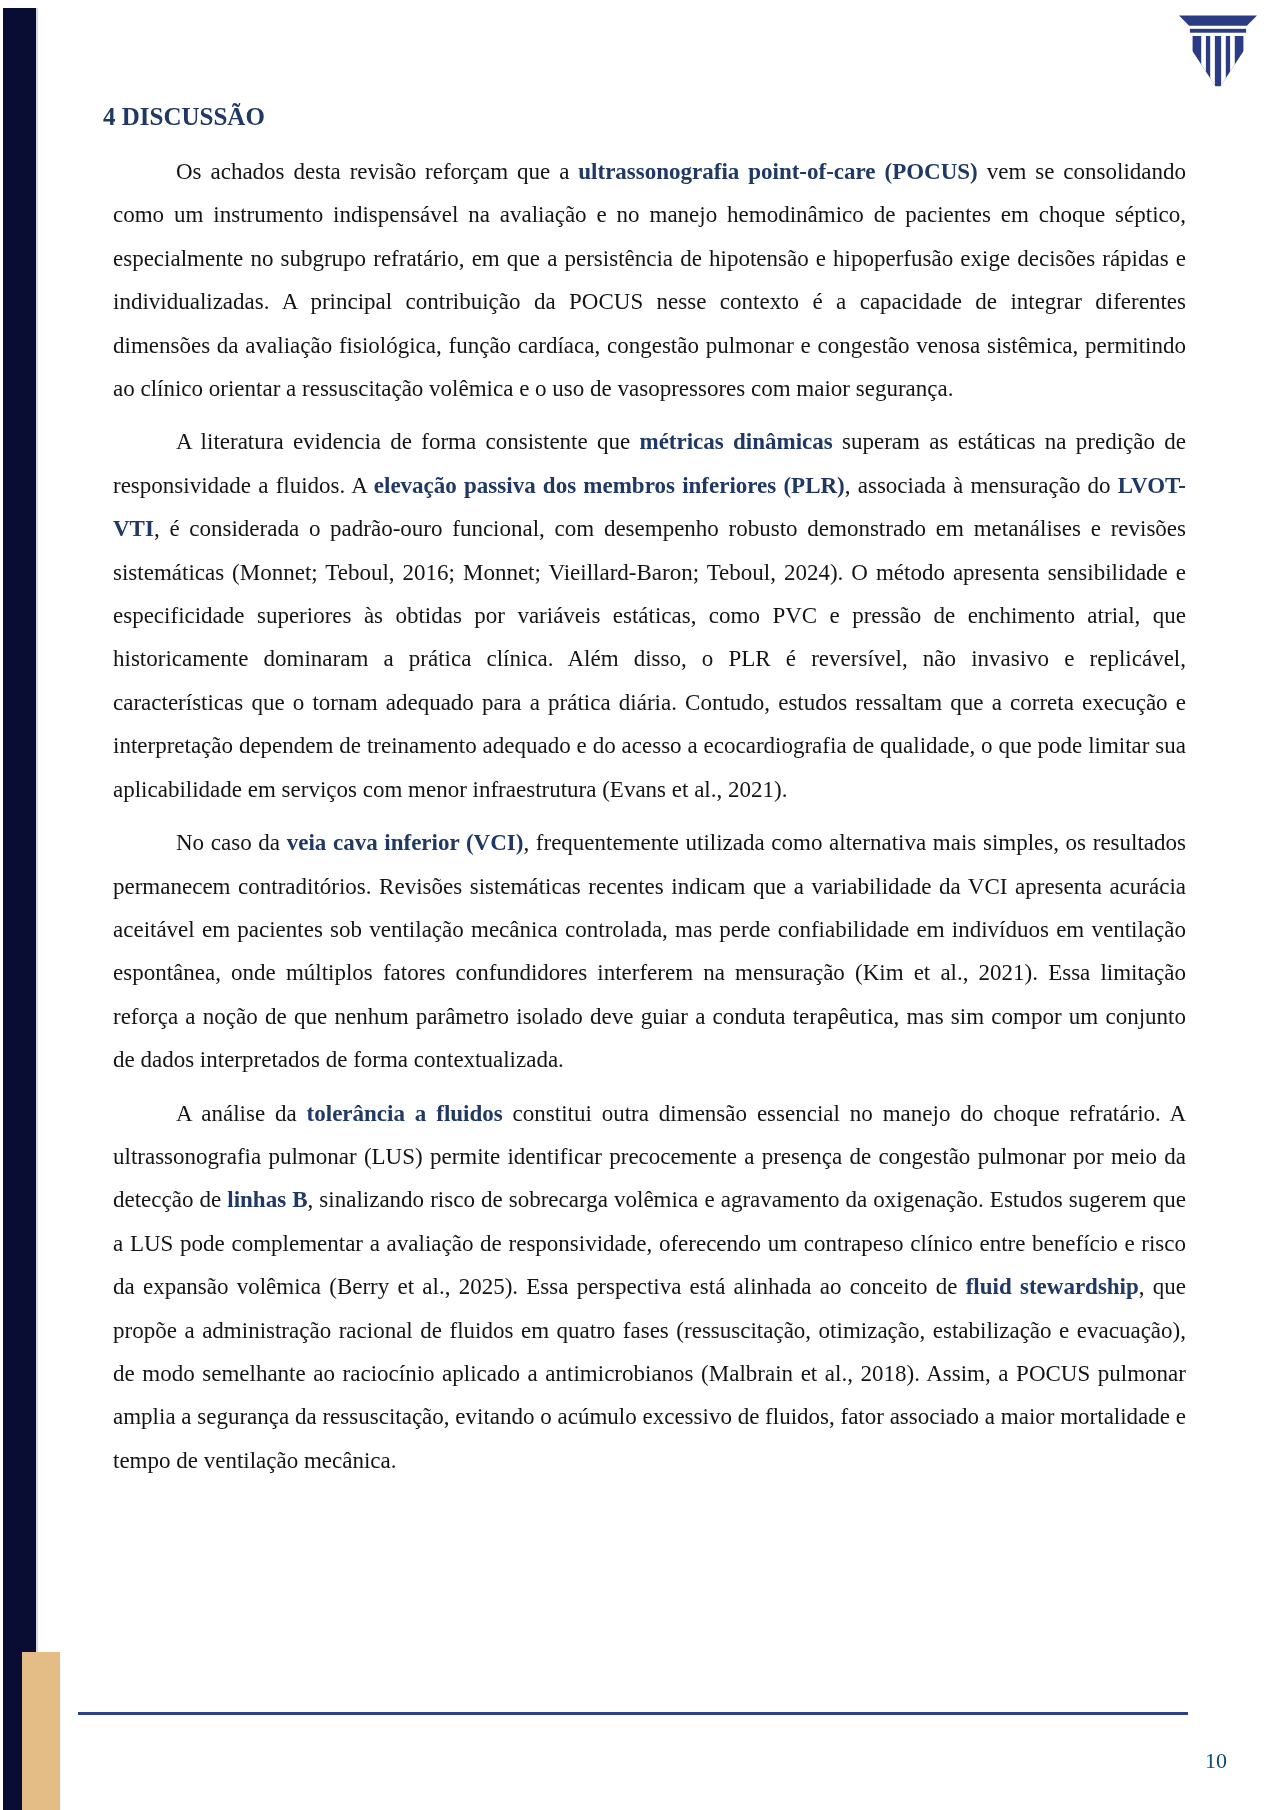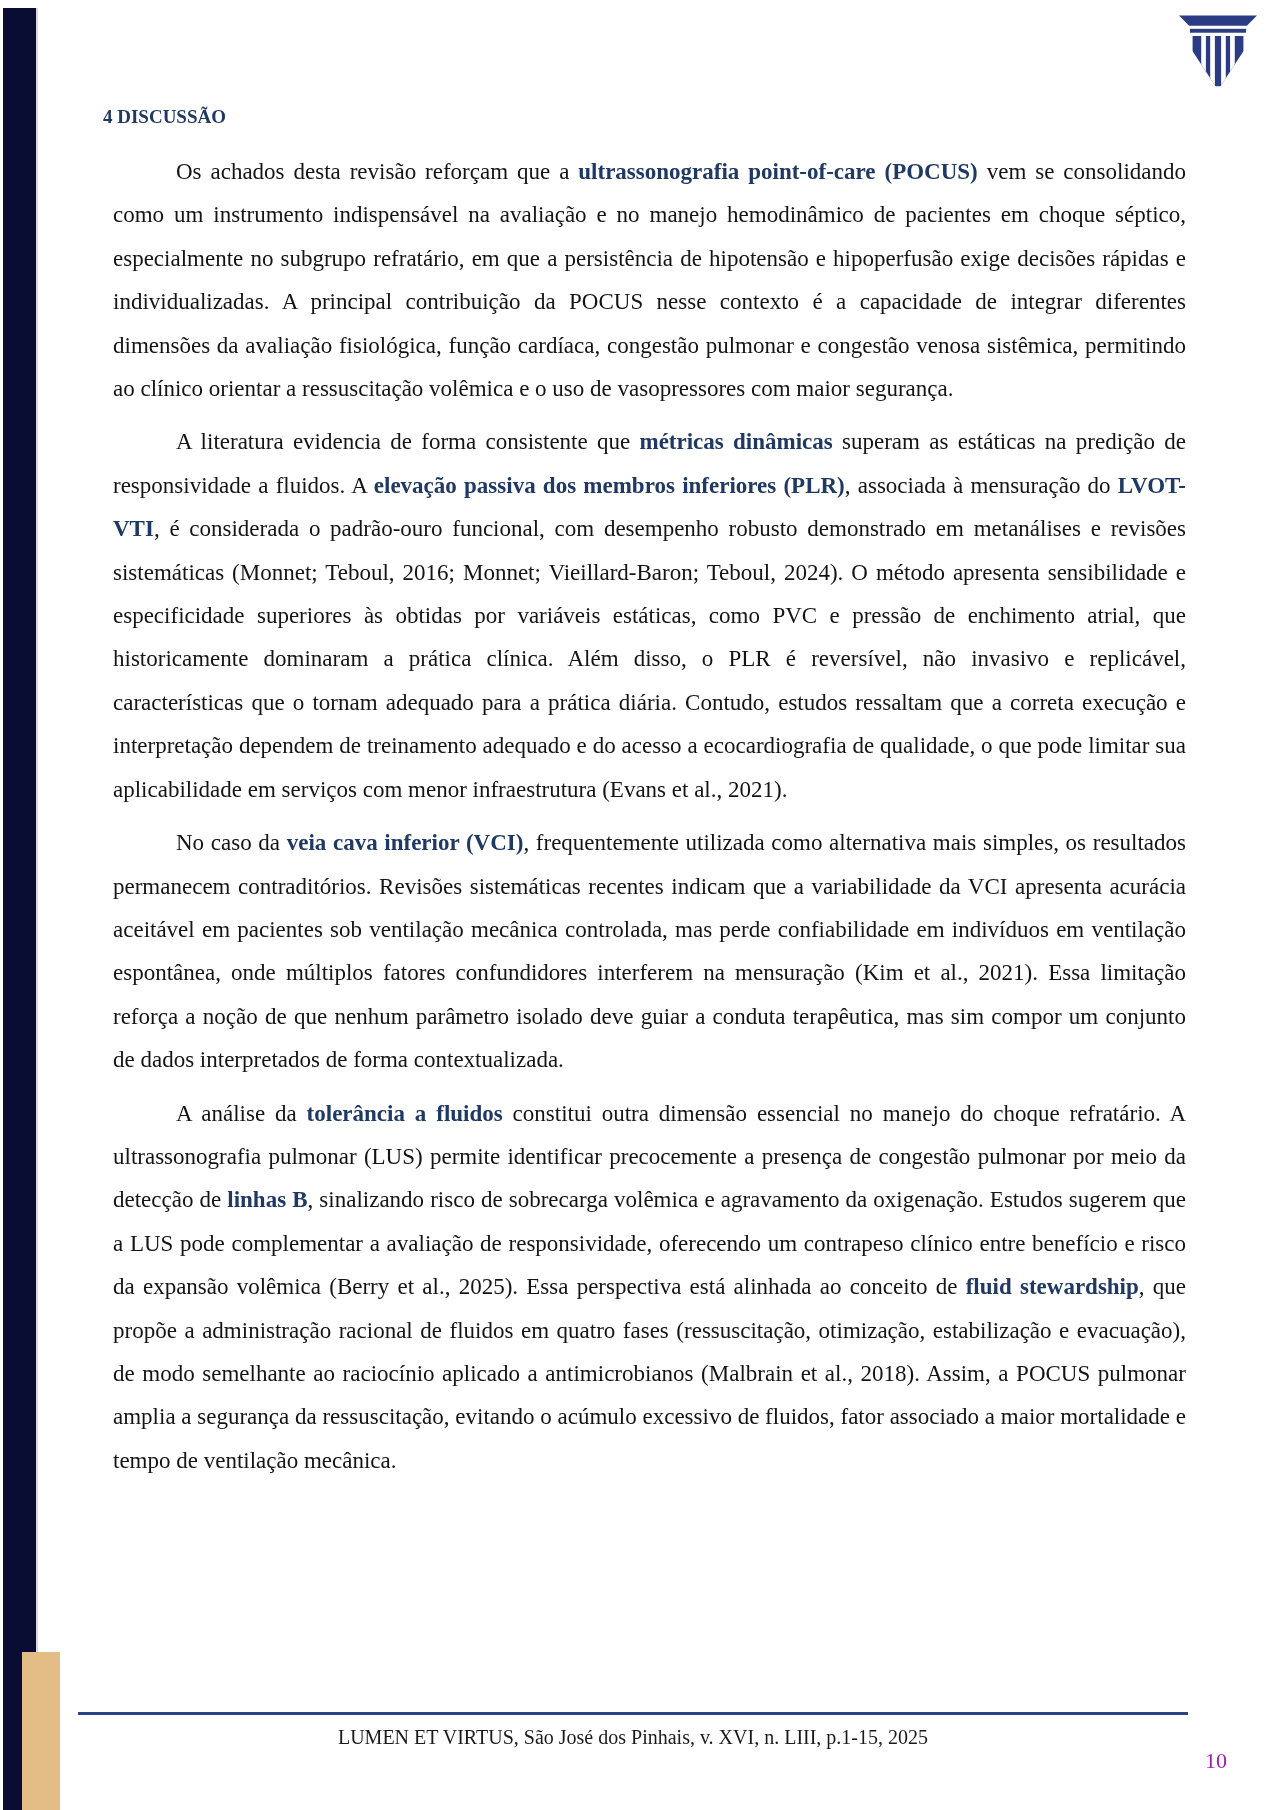--- a/index.html
+++ b/index.html
@@ -35,21 +35,21 @@
   }
   .logo svg { display: block; width: 100%; height: 100%; }
 
   .content {
     position: absolute;
     left: 103px; top: 102px;
     width: 1093px;
     color: var(--body_text, #141414);
   }
   h1.section-heading {
-    font-size: 19px;
+    font-size: 25px;
     line-height: 30px;
     margin: 0 0 18px 0;
     font-weight: bold;
     color: var(--accent, #1f3864);
   }
   .content p {
     margin: 10px;
     text-indent: 63px;
     text-align: justify;
     font-size: 23px;
@@ -69,21 +69,21 @@
     left: 78px; top: 1726px;
     width: 1110px;
     text-align: center;
     font-size: 20px;
     color: #1a1a1a;
   }
   .page-number {
     position: absolute;
     left: 1205px; top: 1748px;
     font-size: 22px;
-    color: #a21caf;
+    color: #0c4a6e;
   }
 </style>
 </head>
 <body>
 
 <div class="page">
 
   <div class="accent-left"></div>
   <div class="accent-tan"></div>
 
@@ -108,16 +108,15 @@
     <h1 class="section-heading">4 DISCUSSÃO</h1>
     <div>
         <p><span>Os achados desta revisão reforçam que a </span><span class="kw">ultrassonografia point-of-care (POCUS)</span><span> vem se consolidando como um instrumento indispensável na avaliação e no manejo hemodinâmico de pacientes em choque séptico, especialmente no subgrupo refratário, em que a persistência de hipotensão e hipoperfusão exige decisões rápidas e individualizadas. A principal contribuição da POCUS nesse contexto é a capacidade de integrar diferentes dimensões da avaliação fisiológica, função cardíaca, congestão pulmonar e congestão venosa sistêmica, permitindo ao clínico orientar a ressuscitação volêmica e o uso de vasopressores com maior segurança.</span></p>
         <p><span>A literatura evidencia de forma consistente que </span><span class="kw">métricas dinâmicas</span><span> superam as estáticas na predição de responsividade a fluidos. A </span><span class="kw">elevação passiva dos membros inferiores (PLR)</span><span>, associada à mensuração do </span><span class="kw">LVOT-VTI</span><span>, é considerada o padrão-ouro funcional, com desempenho robusto demonstrado em metanálises e revisões sistemáticas (Monnet; Teboul, 2016; Monnet; Vieillard-Baron; Teboul, 2024). O método apresenta sensibilidade e especificidade superiores às obtidas por variáveis estáticas, como PVC e pressão de enchimento atrial, que historicamente dominaram a prática clínica. Além disso, o PLR é reversível, não invasivo e replicável, características que o tornam adequado para a prática diária. Contudo, estudos ressaltam que a correta execução e interpretação dependem de treinamento adequado e do acesso a ecocardiografia de qualidade, o que pode limitar sua aplicabilidade em serviços com menor infraestrutura (Evans et al., 2021).</span></p>
         <p><span>No caso da </span><span class="kw">veia cava inferior (VCI)</span><span>, frequentemente utilizada como alternativa mais simples, os resultados permanecem contraditórios. Revisões sistemáticas recentes indicam que a variabilidade da VCI apresenta acurácia aceitável em pacientes sob ventilação mecânica controlada, mas perde confiabilidade em indivíduos em ventilação espontânea, onde múltiplos fatores confundidores interferem na mensuração (Kim et al., 2021). Essa limitação reforça a noção de que nenhum parâmetro isolado deve guiar a conduta terapêutica, mas sim compor um conjunto de dados interpretados de forma contextualizada.</span></p>
         <p><span>A análise da </span><span class="kw">tolerância a fluidos</span><span> constitui outra dimensão essencial no manejo do choque refratário. A ultrassonografia pulmonar (LUS) permite identificar precocemente a presença de congestão pulmonar por meio da detecção de </span><span class="kw">linhas B</span><span>, sinalizando risco de sobrecarga volêmica e agravamento da oxigenação. Estudos sugerem que a LUS pode complementar a avaliação de responsividade, oferecendo um contrapeso clínico entre benefício e risco da expansão volêmica (Berry et al., 2025). Essa perspectiva está alinhada ao conceito de </span><span class="kw">fluid stewardship</span><span>, que propõe a administração racional de fluidos em quatro fases (ressuscitação, otimização, estabilização e evacuação), de modo semelhante ao raciocínio aplicado a antimicrobianos (Malbrain et al., 2018). Assim, a POCUS pulmonar amplia a segurança da ressuscitação, evitando o acúmulo excessivo de fluidos, fator associado a maior mortalidade e tempo de ventilação mecânica.</span></p>
       </div>
   </main>
 
   <div class="footer-rule"></div>
-  <div class="footer-text">LUMEN ET VIRTUS, São José dos Pinhais, v. XVI, n. LIII, p.1-15, 2025</div>
   <div class="page-number">10</div>
 
 </div>
 
 </body></html>

